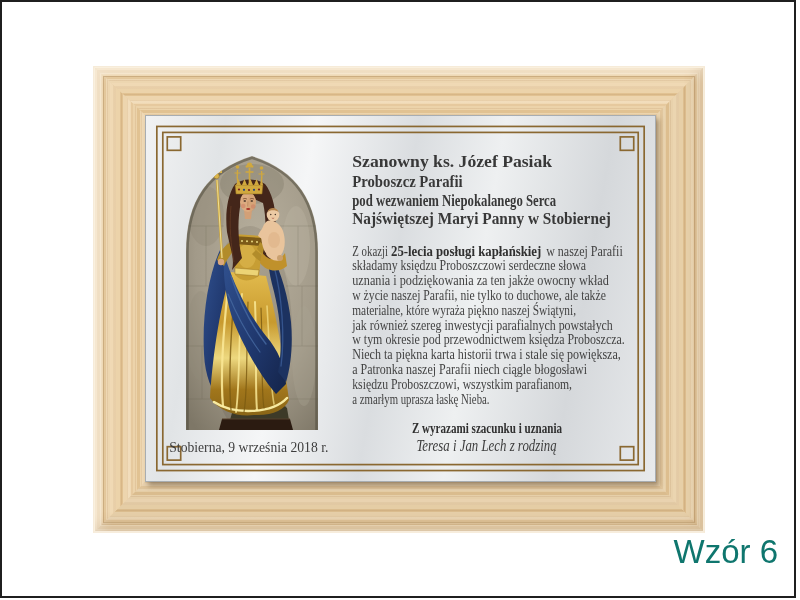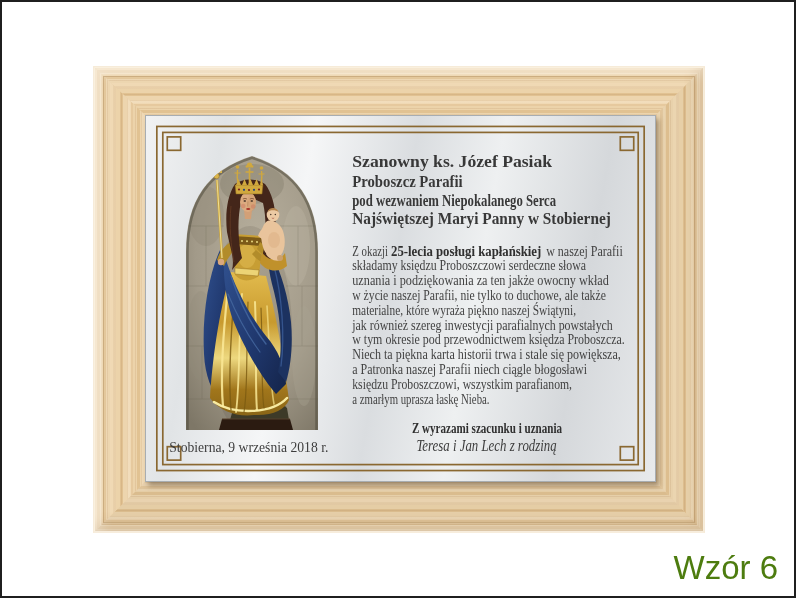--- a/index.html
+++ b/index.html
@@ -64,22 +64,22 @@
   .th   { font-family:"Liberation Serif",serif; font-weight:700; font-size:16px;   fill:#383838; }
   .tb   { font-family:"Liberation Serif",serif; font-size:15px;  fill:#424242; }
   .tbb  { font-family:"Liberation Serif",serif; font-weight:700; font-size:15px; fill:#303030; }
   .tsal { font-family:"Liberation Serif",serif; font-weight:700; font-size:15px; fill:#303030; }
   .tsig { font-family:"Liberation Serif",serif; font-style:italic; font-size:16px; fill:#3d3d3d; }
   .tdate{ font-family:"Liberation Serif",serif; font-size:15.5px; fill:#3d3d3d; }
   
   .photo { position:absolute; left:40px; top:40px; width:132px; height:274px; }
   
   .wzor {
-    position:absolute; right:22px; bottom:13px;
-    font-family:"Liberation Sans", sans-serif; font-size:33px; color:#4d7c0f;
+    position:absolute; right:22px; bottom:29px;
+    font-family:"Liberation Sans", sans-serif; font-size:33px; color:#0f766e;
   }
 </style>
 </head>
 <body>
 
 <div class="frame-border"></div>
 
 <div class="board">
   <div class="rail wood-h rail-top"></div>
   <div class="rail wood-h rail-bottom"></div>

